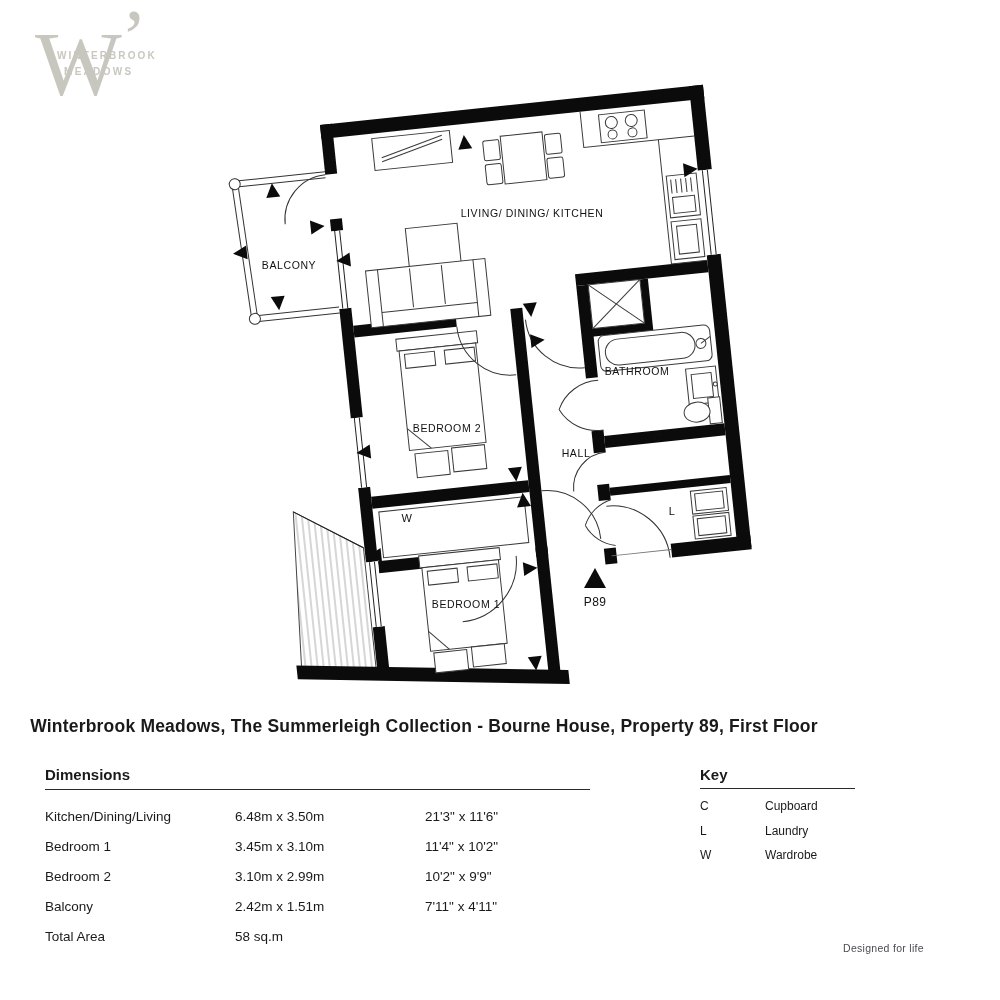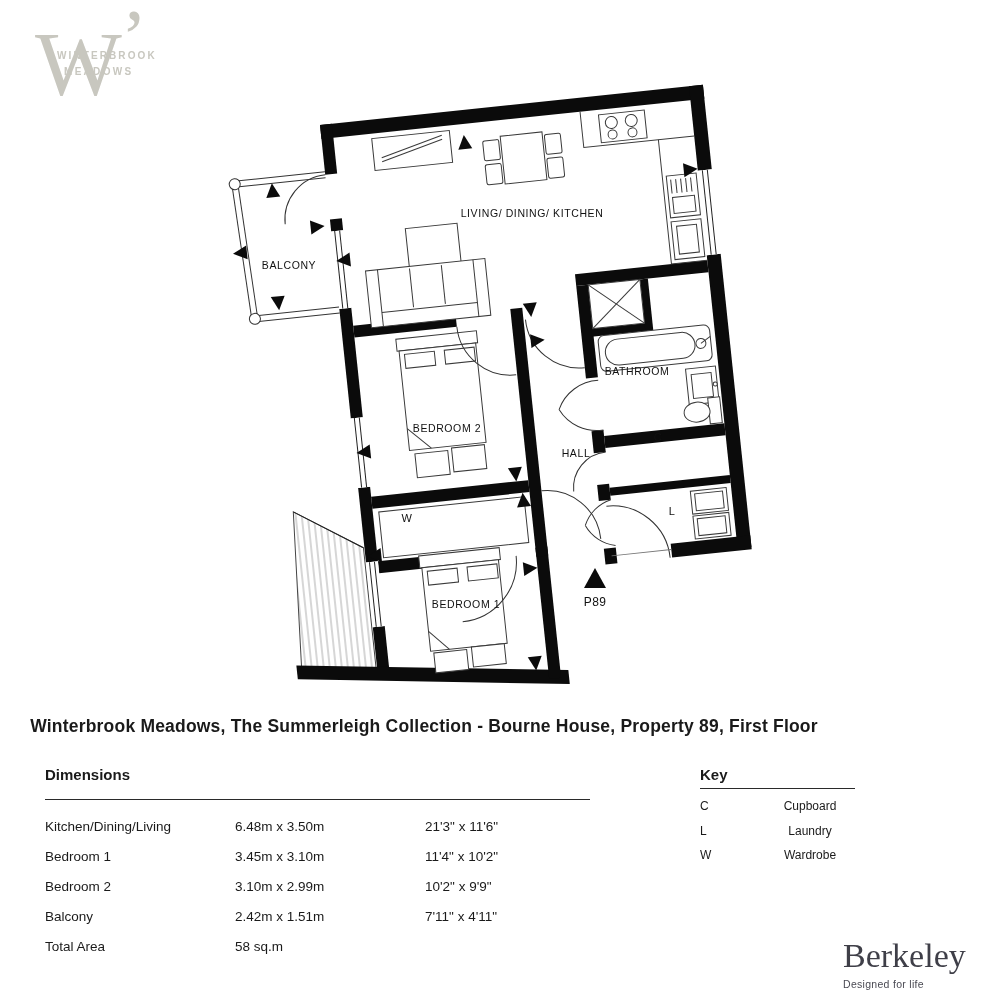--- a/index.html
+++ b/index.html
@@ -17,34 +17,34 @@
   svg text{font-family:"Liberation Sans",sans-serif;fill:#111;}
   .room-label{font-size:10.5px;letter-spacing:.6px;font-weight:400;}
   .small-label{font-size:11px;letter-spacing:.5px;}
   .p89-label{font-size:12px;letter-spacing:.3px;}
 
   
   .plan-title{position:absolute;left:0;top:716px;width:848px;text-align:center;font-size:17.5px;font-weight:700;letter-spacing:.2px;}
 
   
   .dims{position:absolute;left:45px;top:766px;width:545px;}
-  .dims-header{font-size:15px;font-weight:700;padding-bottom:16px;border-bottom:1.6px solid #2a2a2a;}
+  .dims-header{font-size:15px;font-weight:700;padding-bottom:6px;border-bottom:1.6px solid #2a2a2a;}
   .dims-rows{margin-top:12px;}
   .dims-row{display:flex;line-height:30px;font-size:13.5px;}
   .dims-room{width:190px;}
   .dims-metric{width:190px;}
   .dims-imperial{flex:1;}
 
   
   .key{position:absolute;left:700px;top:766px;width:155px;}
   .key-header{font-size:15px;font-weight:700;padding-bottom:5px;border-bottom:1.6px solid #2a2a2a;}
   .key-rows{margin-top:5px;}
   .key-row{display:flex;line-height:24.5px;font-size:12px;}
   .key-code{width:65px;}
-  .key-label{flex:1;text-align:center;}
+  .key-label{flex:1;}
 
   
   .brand{position:absolute;left:843px;top:938px;color:#3f3f48;}
   .brand-name{font-family:"Liberation Serif",serif;font-size:34px;line-height:1.05;}
   .brand-tagline{font-size:10.5px;letter-spacing:.3px;color:#4a4a53;margin-top:4px;}
 </style>
 </head>
 <body>
 
 <div class="wb-logo">
@@ -314,15 +314,14 @@
       <div class="key-label">Laundry</div>
     </div>
     <div class="key-row">
       <div class="key-code">W</div>
       <div class="key-label">Wardrobe</div>
     </div>
   </div>
 </div>
 
 <div class="brand">
-  <div class="brand-name">Berkeley</div>
   <div class="brand-tagline">Designed for life</div>
 </div>
 
 </body></html>

